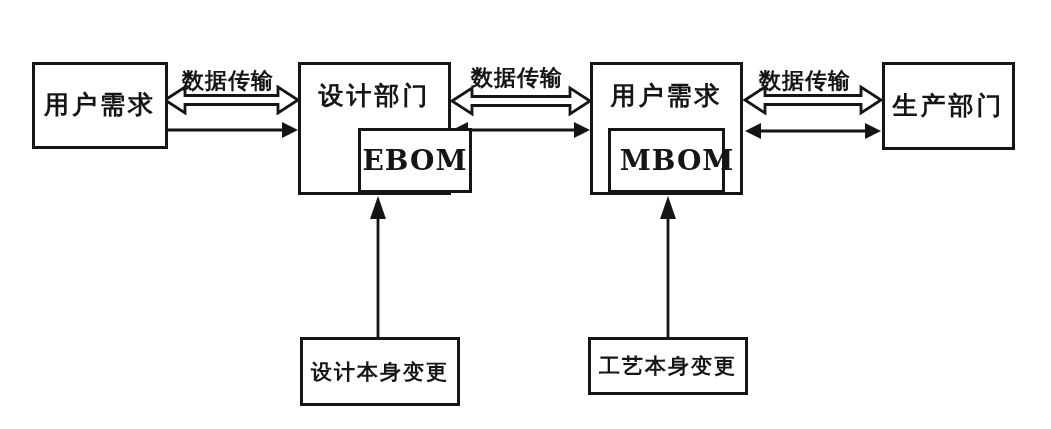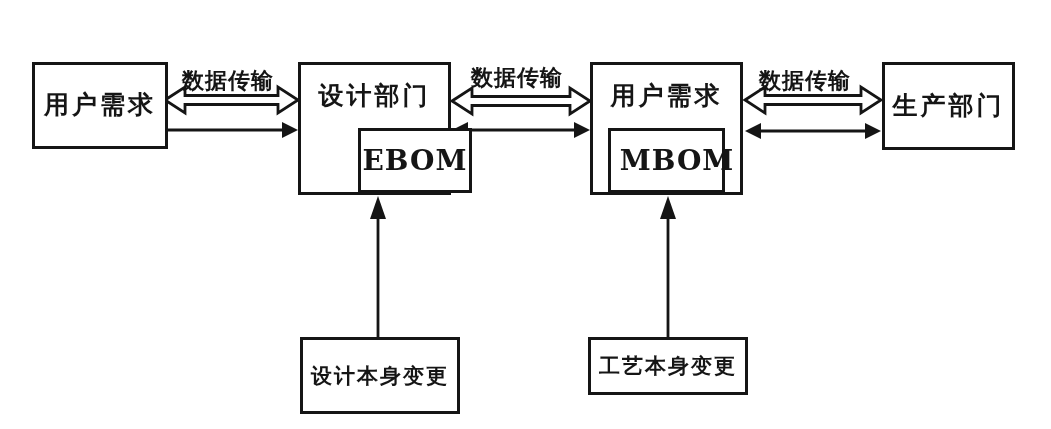--- a/index.html
+++ b/index.html
@@ -96,21 +96,21 @@
     <span class="node-label">用户需求</span>
   </div>
   <div class="box" style="left:608px;top:128px;width:117px;height:65px;padding-left:21px;">
     <span class="bom-label">MBOM</span>
   </div>
 
   <div class="box" style="left:882px;top:62px;width:133px;height:88px;">
     <span class="node-label">生产部门</span>
   </div>
 
-  <div class="box" style="left:300px;top:337px;width:160px;height:77px;">
+  <div class="box" style="left:300px;top:337px;width:160px;height:69px;">
     <span class="small-label">设计本身变更</span>
   </div>
   <div class="box" style="left:588px;top:337px;width:160px;height:58px;">
     <span class="small-label">工艺本身变更</span>
   </div>
 
   <div class="flow-label" style="left:228px;top:68px;">数据传输</div>
   <div class="flow-label" style="left:517px;top:65px;">数据传输</div>
   <div class="flow-label" style="left:805px;top:68px;">数据传输</div>
 

